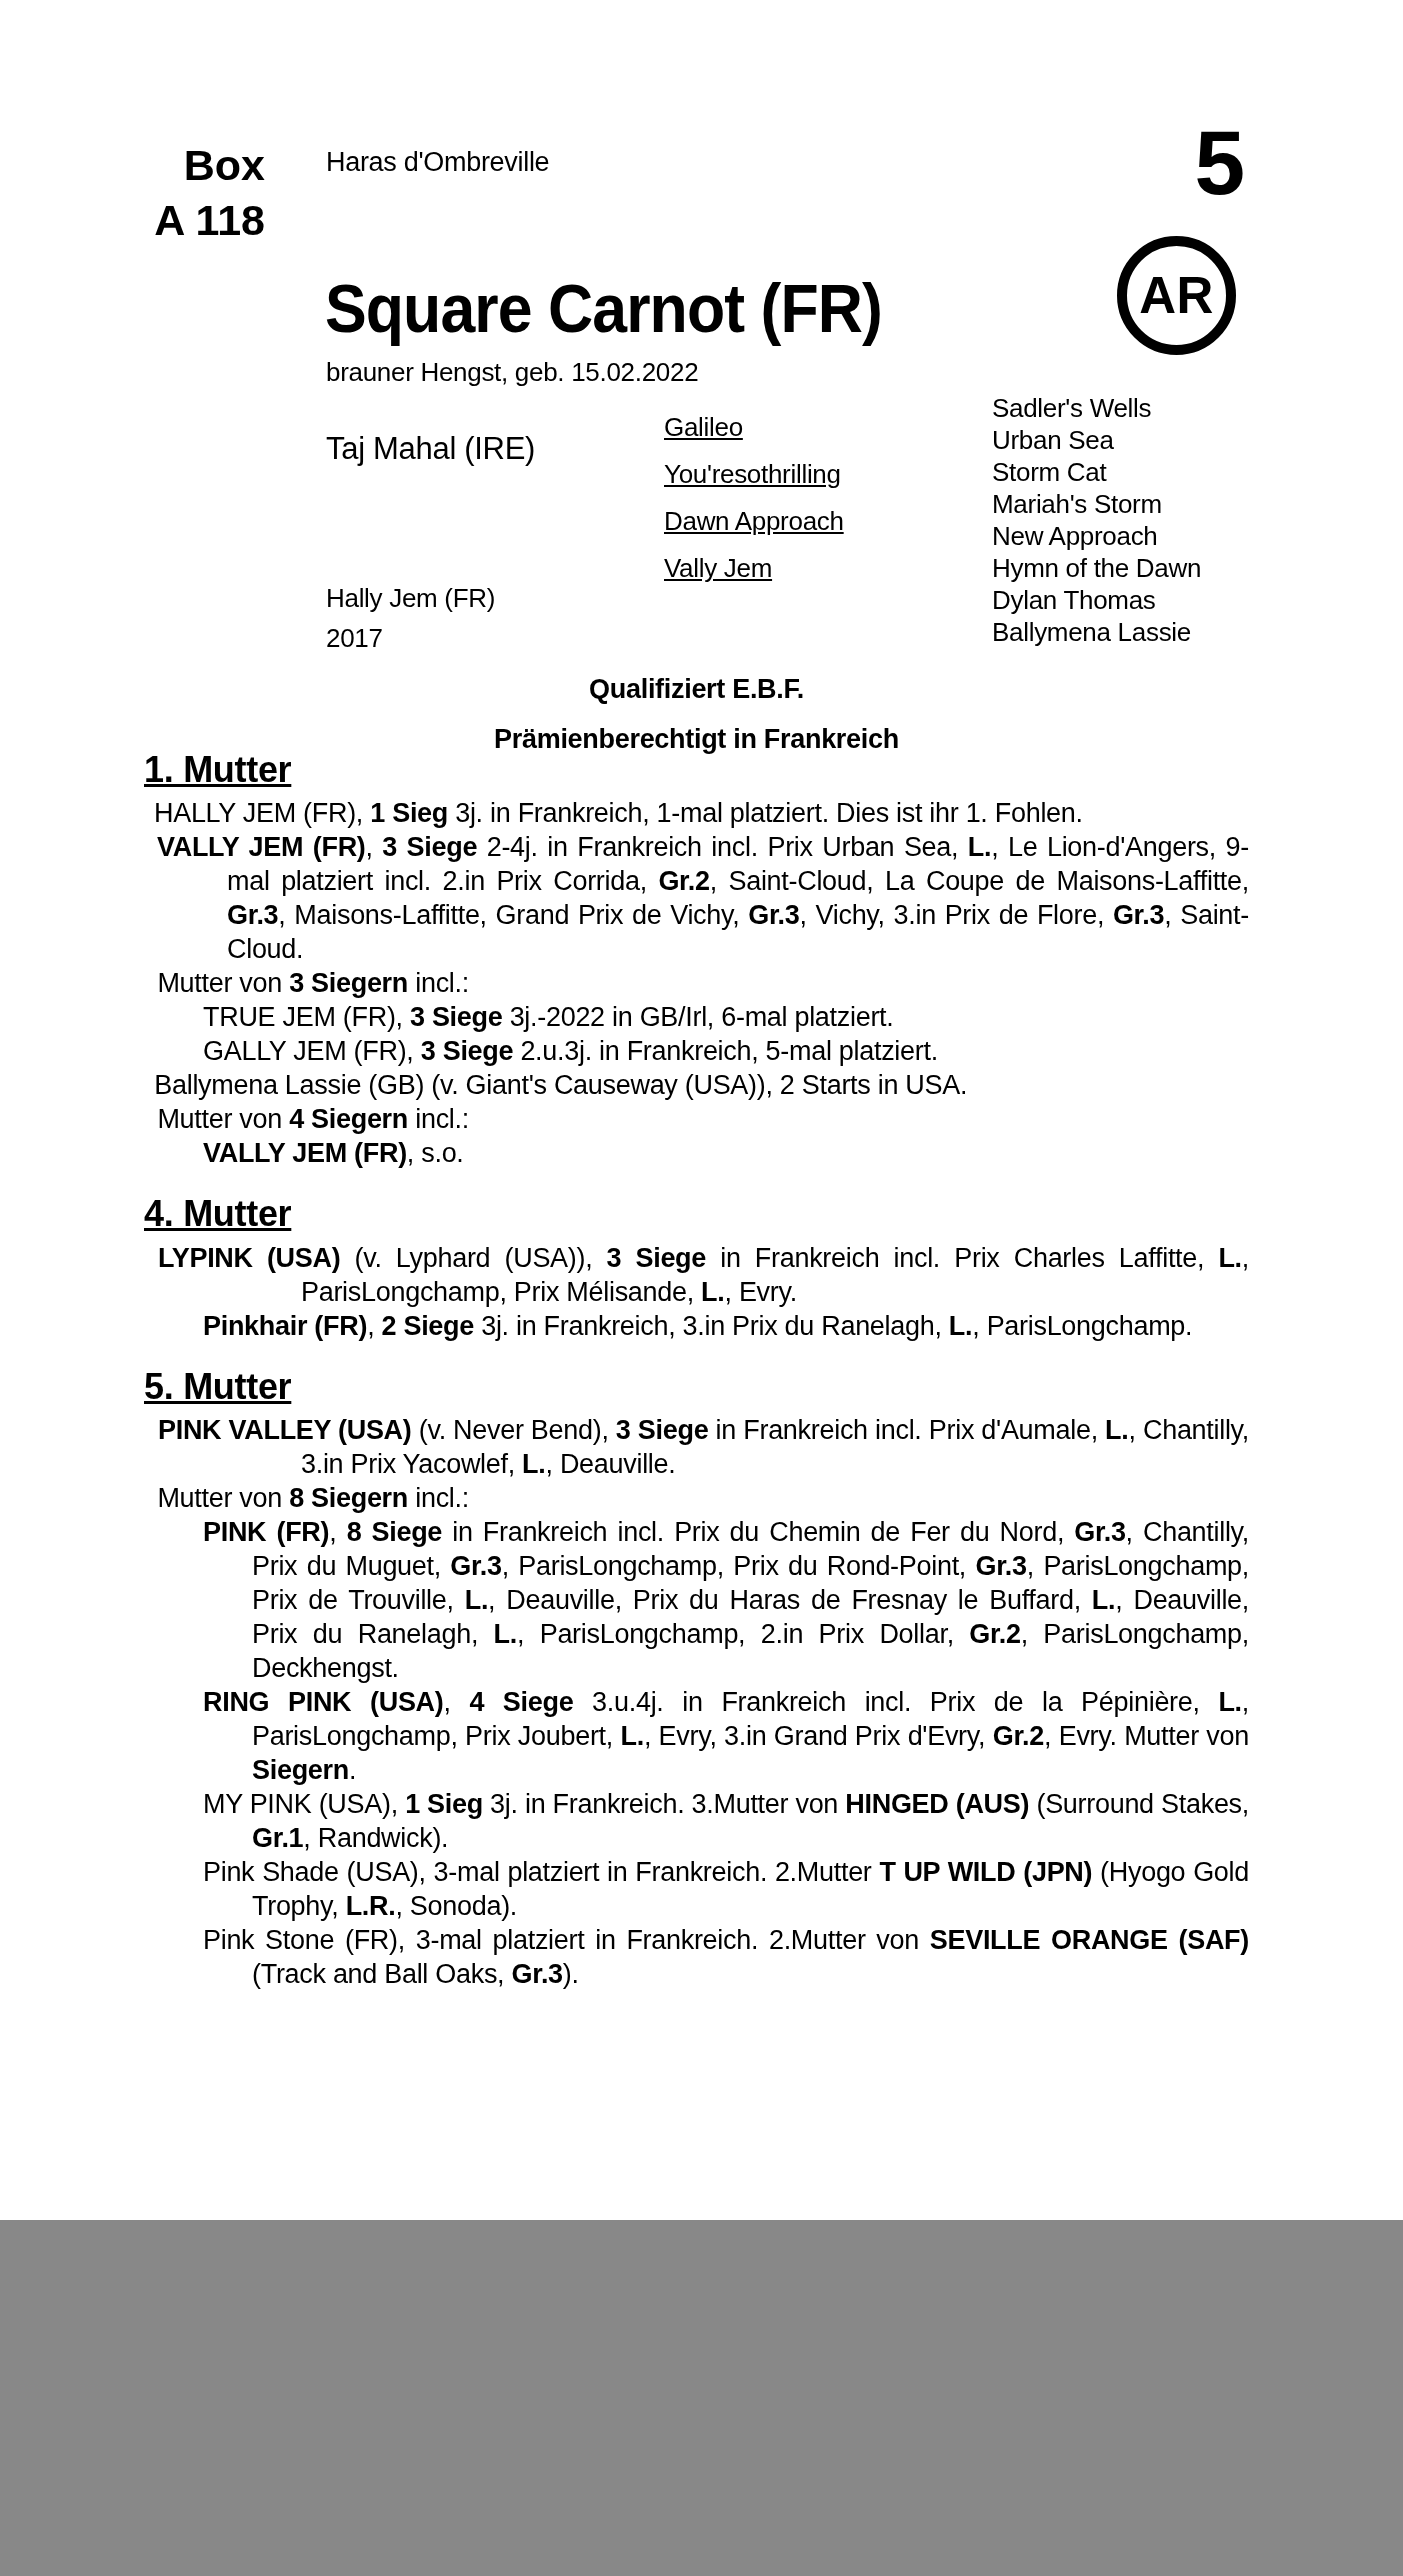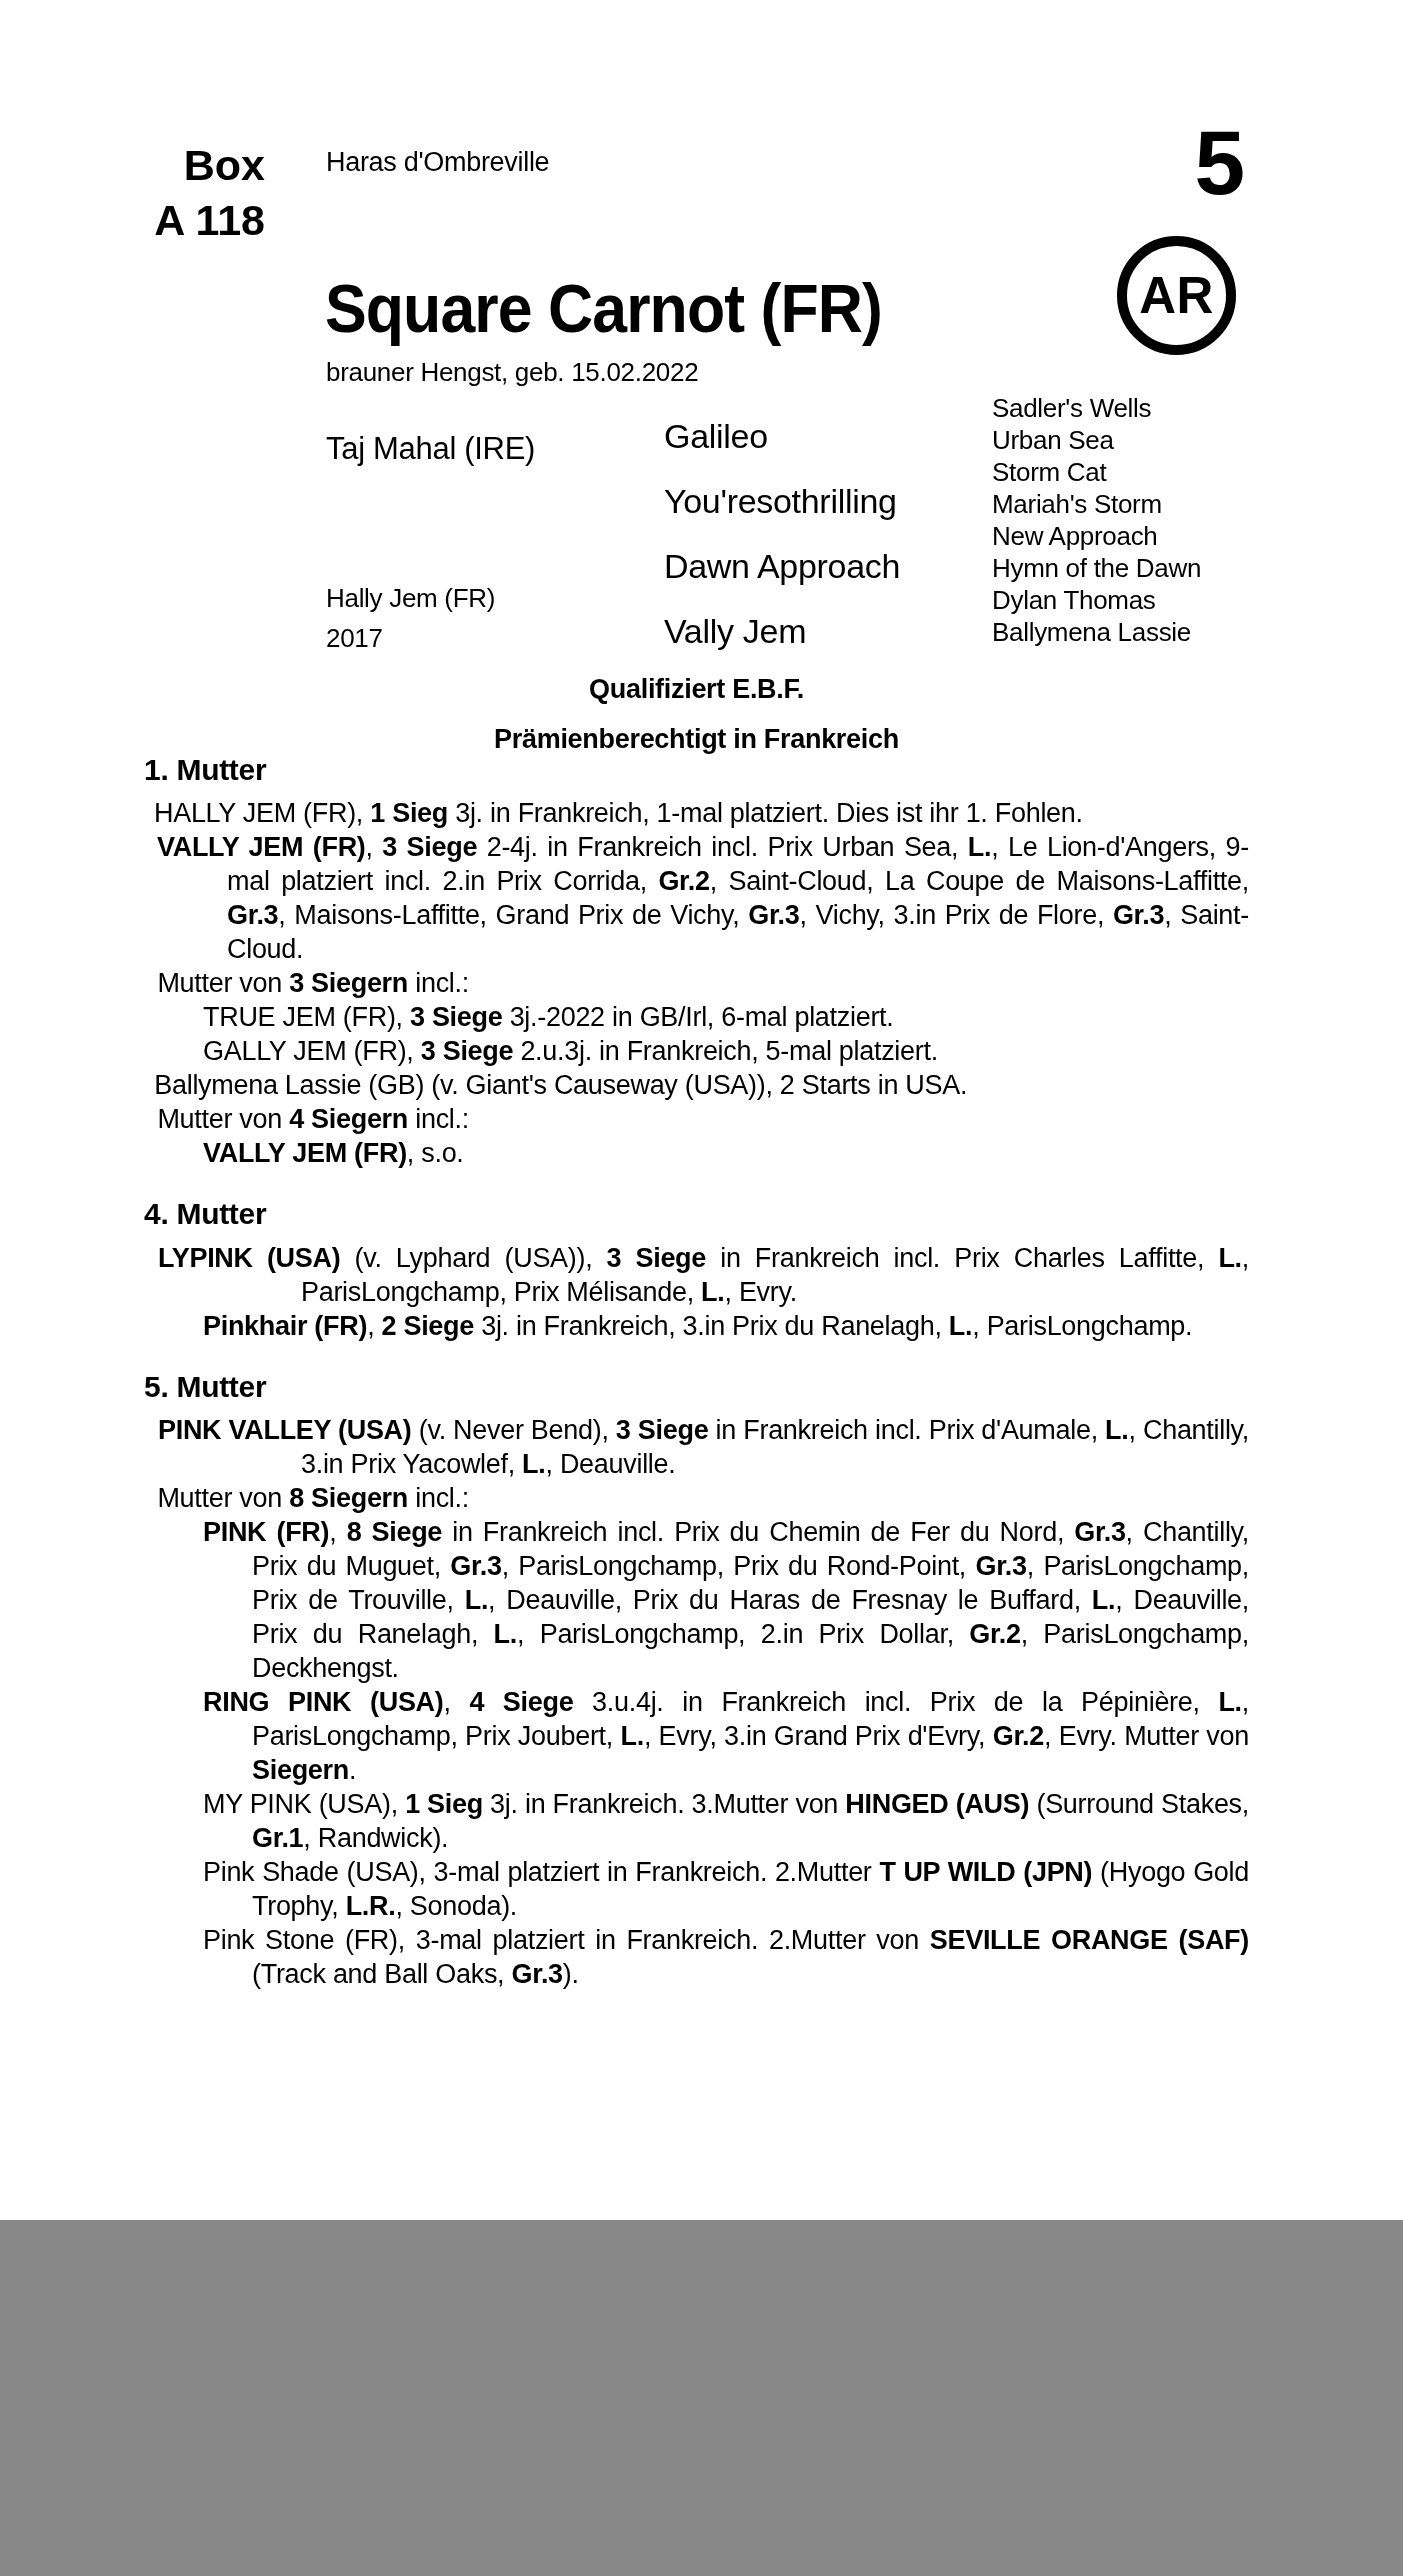--- a/index.html
+++ b/index.html
@@ -18,30 +18,30 @@
   .horse-name{position:absolute;left:325px;top:269px;font-size:68px;font-weight:bold;
     white-space:nowrap;letter-spacing:-1px;transform:scaleX(.92);transform-origin:left top;}
   .horse-birth{position:absolute;left:326px;top:357px;font-size:26px;letter-spacing:-0.3px;}
   .ar-badge{position:absolute;left:1117px;top:236px;width:99px;height:99px;
     border:10.8px solid #000;border-radius:50%;display:flex;align-items:center;justify-content:center;
     font-size:51px;font-weight:bold;letter-spacing:0.5px;}
 
   
   .ped-sire{position:absolute;left:326px;top:431px;font-size:31px;letter-spacing:-0.3px;}
   .ped-dam{position:absolute;left:326px;top:578px;font-size:26px;line-height:40px;letter-spacing:-0.3px;}
-  .ped-gp{position:absolute;left:664px;top:404px;font-size:34px;line-height:65px;letter-spacing:-0.3px;}
+  .ped-gp{position:absolute;left:664px;top:404px;font-size:26px;line-height:47px;letter-spacing:-0.3px;text-decoration:underline;}
   .ped-ggp{position:absolute;left:992px;top:392px;font-size:26px;line-height:32px;letter-spacing:-0.3px;}
 
   .qualifications{position:absolute;left:144px;top:664px;width:1105px;text-align:center;
     font-weight:bold;font-size:27px;line-height:50px;letter-spacing:-0.3px;}
 
   
   .catalog-body{position:absolute;left:144px;top:753px;width:1105px;
     font-size:27px;line-height:34px;letter-spacing:-0.3px;}
-  .sec-h{font-size:30px;line-height:33px;font-weight:bold;margin:27px 0 10.3px 0;}
+  .sec-h{font-size:36px;line-height:33px;font-weight:bold;margin:27px 0 10.3px 0;text-decoration:underline;}
   .catalog-body section:first-child .sec-h{margin-top:0;}
   .para{margin:0;text-align:justify;}
   .lead  {padding-left:10.3px;}
   .hang-a{padding-left:173px;text-indent:-163px;}
   .hang-b{padding-left:83px;text-indent:-70px;}
   .hang-c{padding-left:157px;text-indent:-143px;}
   .plain {padding-left:13.4px;}
   .sub   {padding-left:108px;text-indent:-49px;}
 
   

